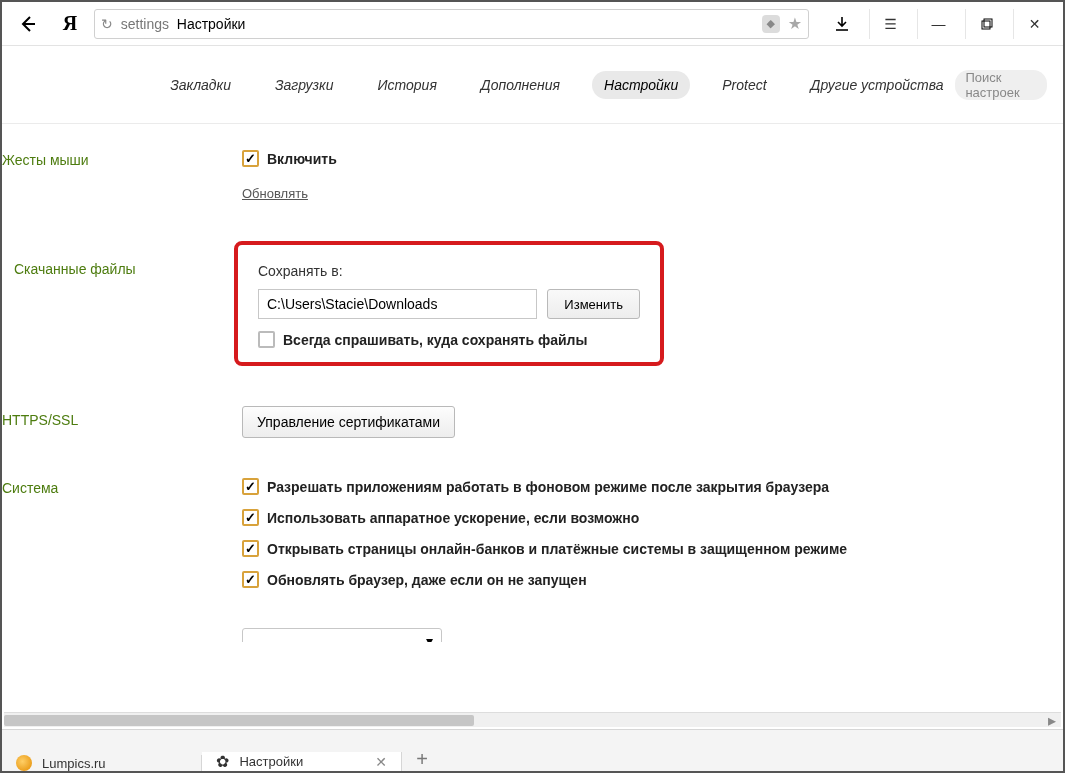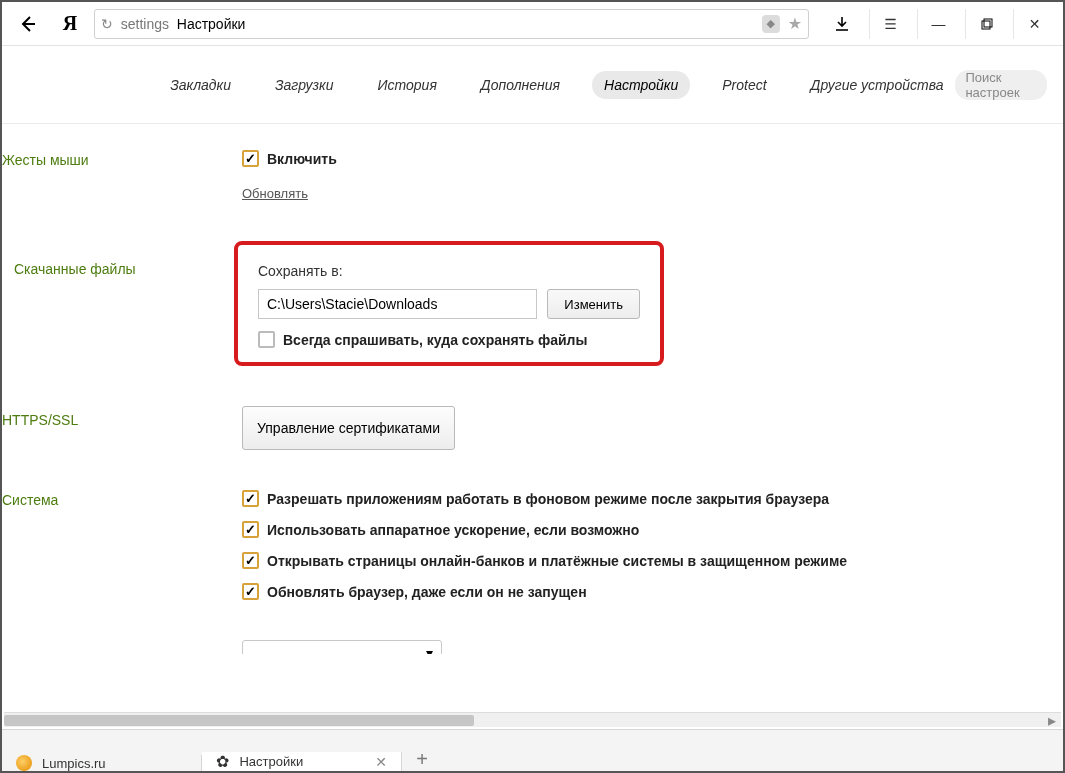--- a/index.html
+++ b/index.html
@@ -36,21 +36,21 @@
   .chk { width:17px; height:17px; border:2px solid #d8a23b; border-radius:2px; display:inline-flex; align-items:center; justify-content:center; color:#333; font-size:13px; background:#fff; flex-shrink:0; }
   .chk.checked::after { content:"✓"; color:#000; font-weight:bold; }
   .chk.unchecked { border-color:#bbb; }
   .link { color:#555; text-decoration:underline; font-size:13px; cursor:pointer; }
 
   .highlight-box { border:4px solid #d61a1d; border-radius:8px; padding:18px 20px 14px 20px; width:430px; margin-left:-20px; }
   .hb-label { font-size:14px; color:#333; margin-bottom:10px; }
   .hb-row { display:flex; gap:10px; margin-bottom:12px; }
   .hb-input { flex:1; height:30px; border:1px solid #c7c7c7; padding:8px 8px; font-size:14px; }
   .hb-btn { height:30px; border:1px solid #b9b9b9; background:linear-gradient(#f9f9f9,#ededed); padding:0 16px; font-size:13px; cursor:pointer; border-radius:3px; }
-  .std-btn { height:44px; border:1px solid #b9b9b9; background:linear-gradient(#fdfdfd,#ededed); padding:0 14px; font-size:14px; cursor:pointer; border-radius:3px; }
+  .std-btn { height:32px; border:1px solid #b9b9b9; background:linear-gradient(#fdfdfd,#ededed); padding:0 14px; font-size:14px; cursor:pointer; border-radius:3px; }
 
   .cutoff-row { display:flex; }
   .cutoff-row .label-col { width:240px; text-align:right; padding-right:30px; font-size:14px; color:#222; padding-top:2px; }
   .cutoff-row .ctrl-col { flex:1; }
   .select-fake { height:26px; width:200px; border:1px solid #c7c7c7; border-radius:3px; display:inline-flex; align-items:center; padding:0 8px; font-size:14px; justify-content:space-between; }
 
   
   .hscroll { position:absolute; left:2px; right:2px; bottom:44px; height:15px; background:#f0f0f0; border-top:1px solid #ddd; }
   .hscroll .thumb { position:absolute; left:0; top:2px; height:11px; width:470px; background:#c6c6c6; border-radius:2px; }
   .hscroll .arrow-r { position:absolute; right:0; top:0; width:18px; height:15px; display:flex;align-items:center;justify-content:center; color:#888; }

